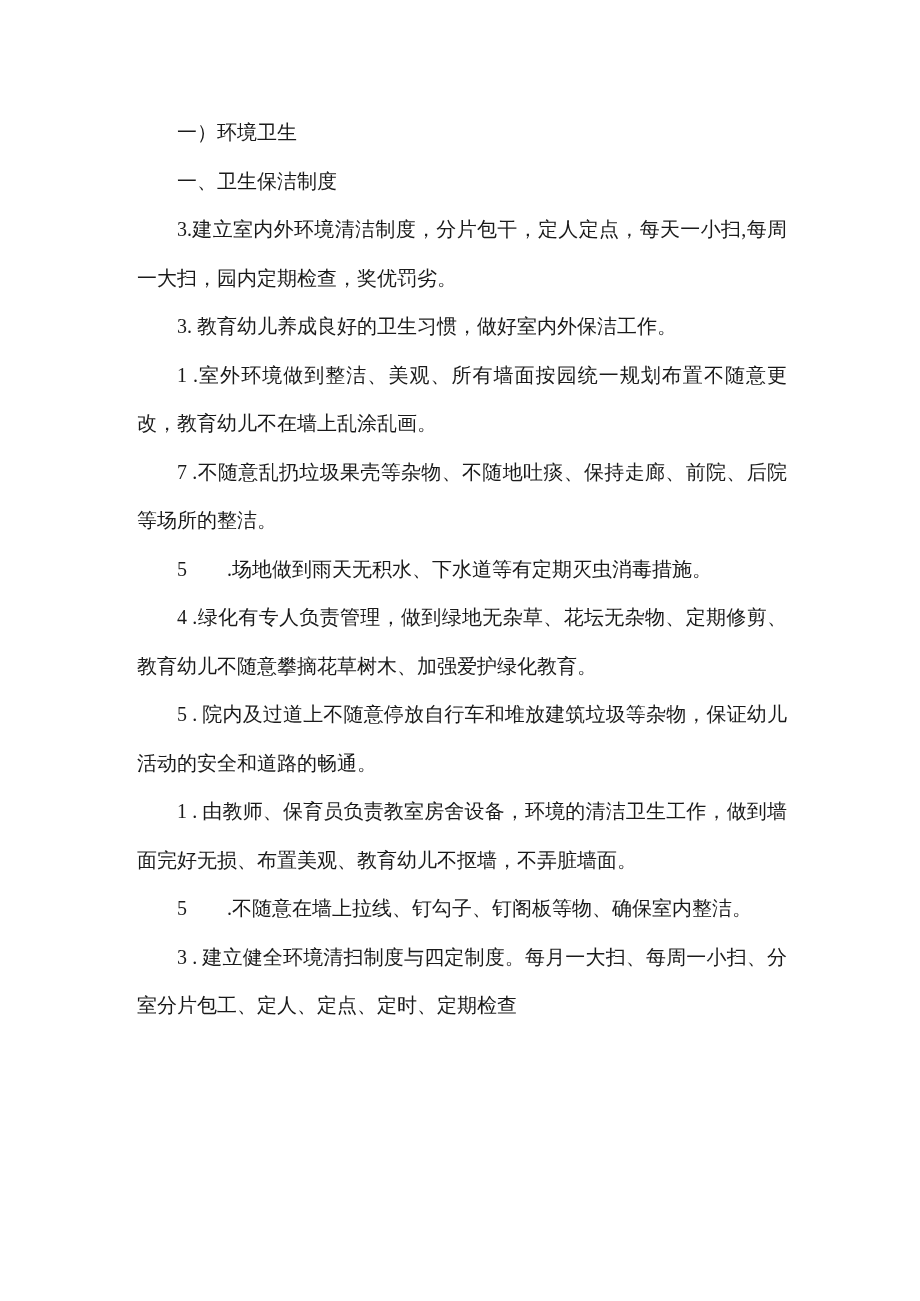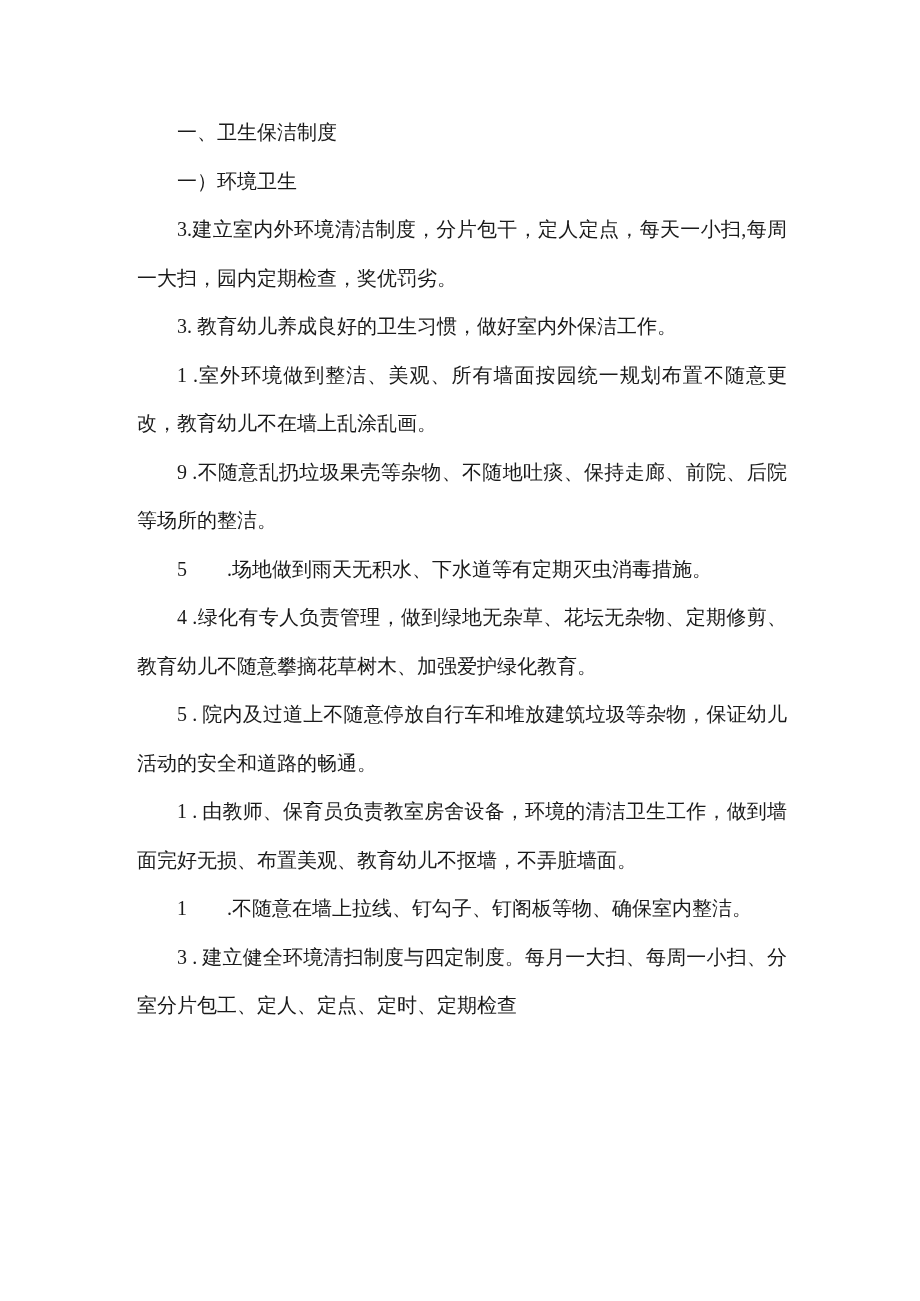--- a/index.html
+++ b/index.html
@@ -36,26 +36,26 @@
   }
   .para.last {
     margin-top: 8px;
   }
 </style>
 </head>
 <body style="background: rgb(255, 255, 255);">
 
 <div class="page">
   <div class="doc-body" style="color: rgb(26, 26, 26);">
+      <p class="para">一）环境卫生</p>
       <p class="para">一、卫生保洁制度</p>
-      <p class="para">一）环境卫生</p>
       <p class="para">3.建立室内外环境清洁制度，分片包干，定人定点，每天一小扫,每周一大扫，园内定期检查，奖优罚劣。</p>
       <p class="para">3. 教育幼儿养成良好的卫生习惯，做好室内外保洁工作。</p>
       <p class="para">1 .室外环境做到整洁、美观、所有墙面按园统一规划布置不随意更改，教育幼儿不在墙上乱涂乱画。</p>
-      <p class="para">9 .不随意乱扔垃圾果壳等杂物、不随地吐痰、保持走廊、前院、后院等场所的整洁。</p>
+      <p class="para">7 .不随意乱扔垃圾果壳等杂物、不随地吐痰、保持走廊、前院、后院等场所的整洁。</p>
       <p class="para">5　　.场地做到雨天无积水、下水道等有定期灭虫消毒措施。</p>
       <p class="para">4 .绿化有专人负责管理，做到绿地无杂草、花坛无杂物、定期修剪、教育幼儿不随意攀摘花草树木、加强爱护绿化教育。</p>
       <p class="para">5 . 院内及过道上不随意停放自行车和堆放建筑垃圾等杂物，保证幼儿活动的安全和道路的畅通。</p>
       <p class="para">1 . 由教师、保育员负责教室房舍设备，环境的清洁卫生工作，做到墙面完好无损、布置美观、教育幼儿不抠墙，不弄脏墙面。</p>
-      <p class="para">1　　.不随意在墙上拉线、钉勾子、钉阁板等物、确保室内整洁。</p>
+      <p class="para">5　　.不随意在墙上拉线、钉勾子、钉阁板等物、确保室内整洁。</p>
       <p class="para">3 . 建立健全环境清扫制度与四定制度。每月一大扫、每周一小扫、分室分片包工、定人、定点、定时、定期检查</p>
     </div>
 </div>
 
 </body></html>

